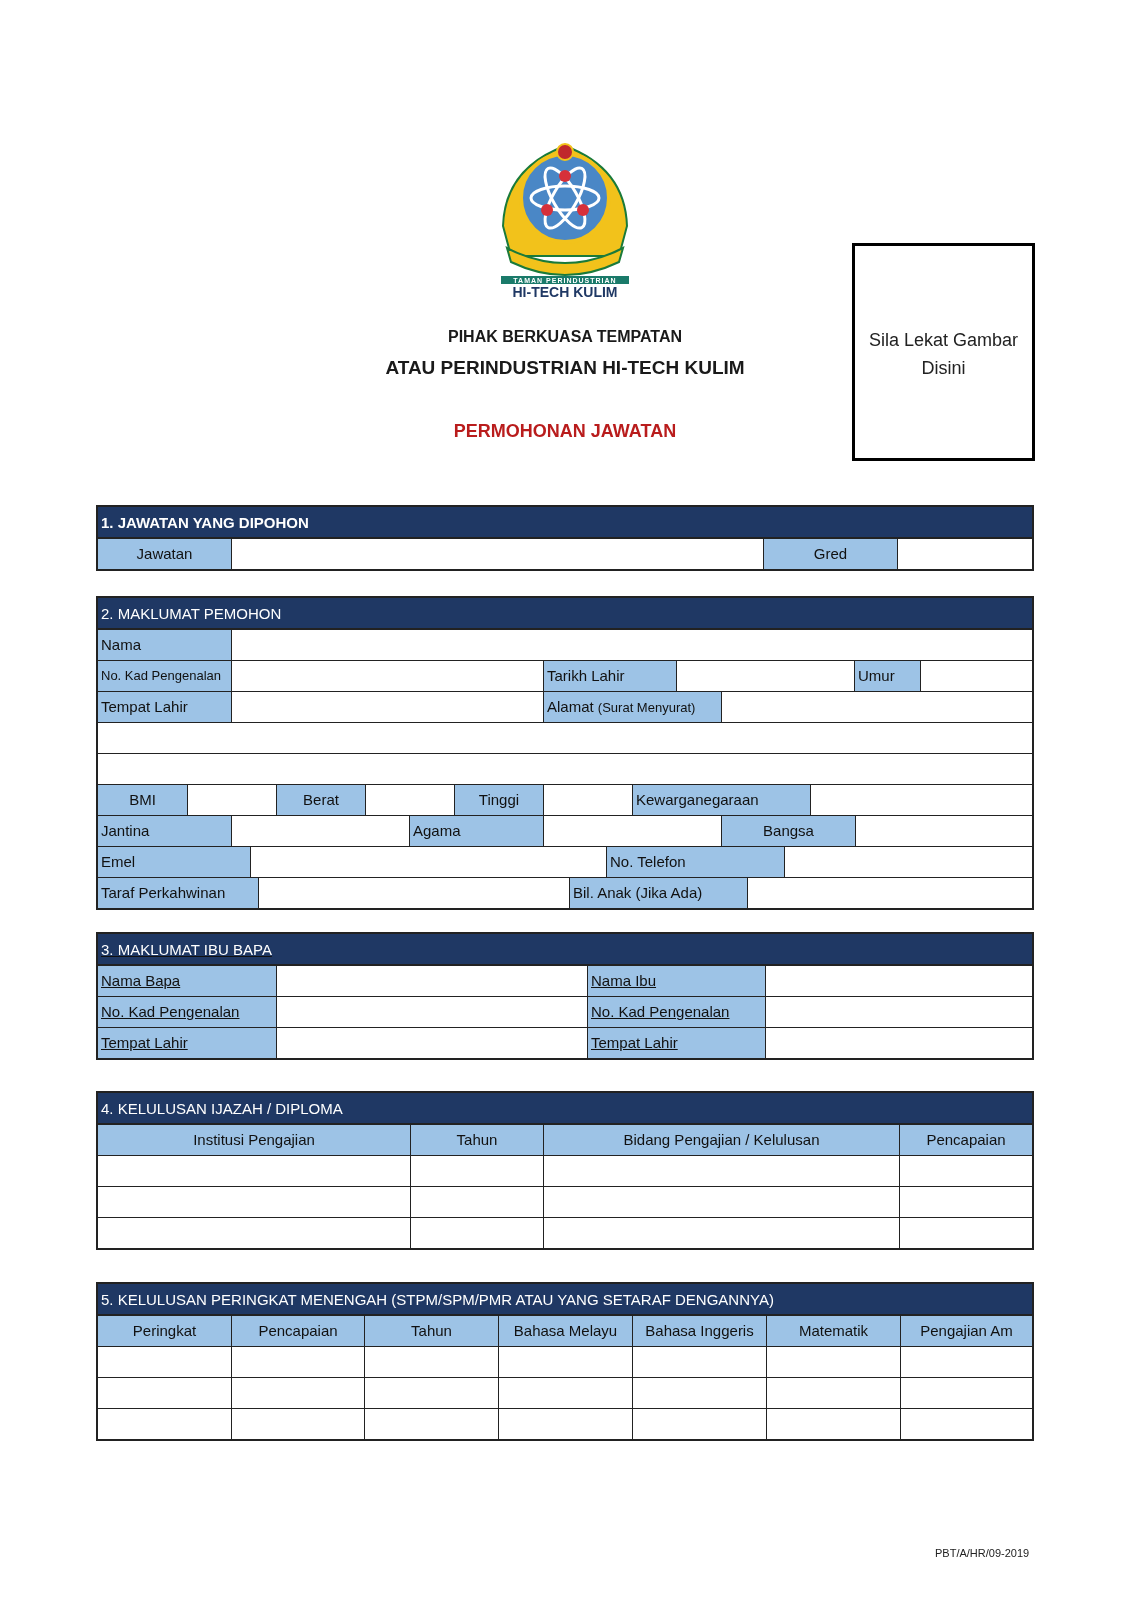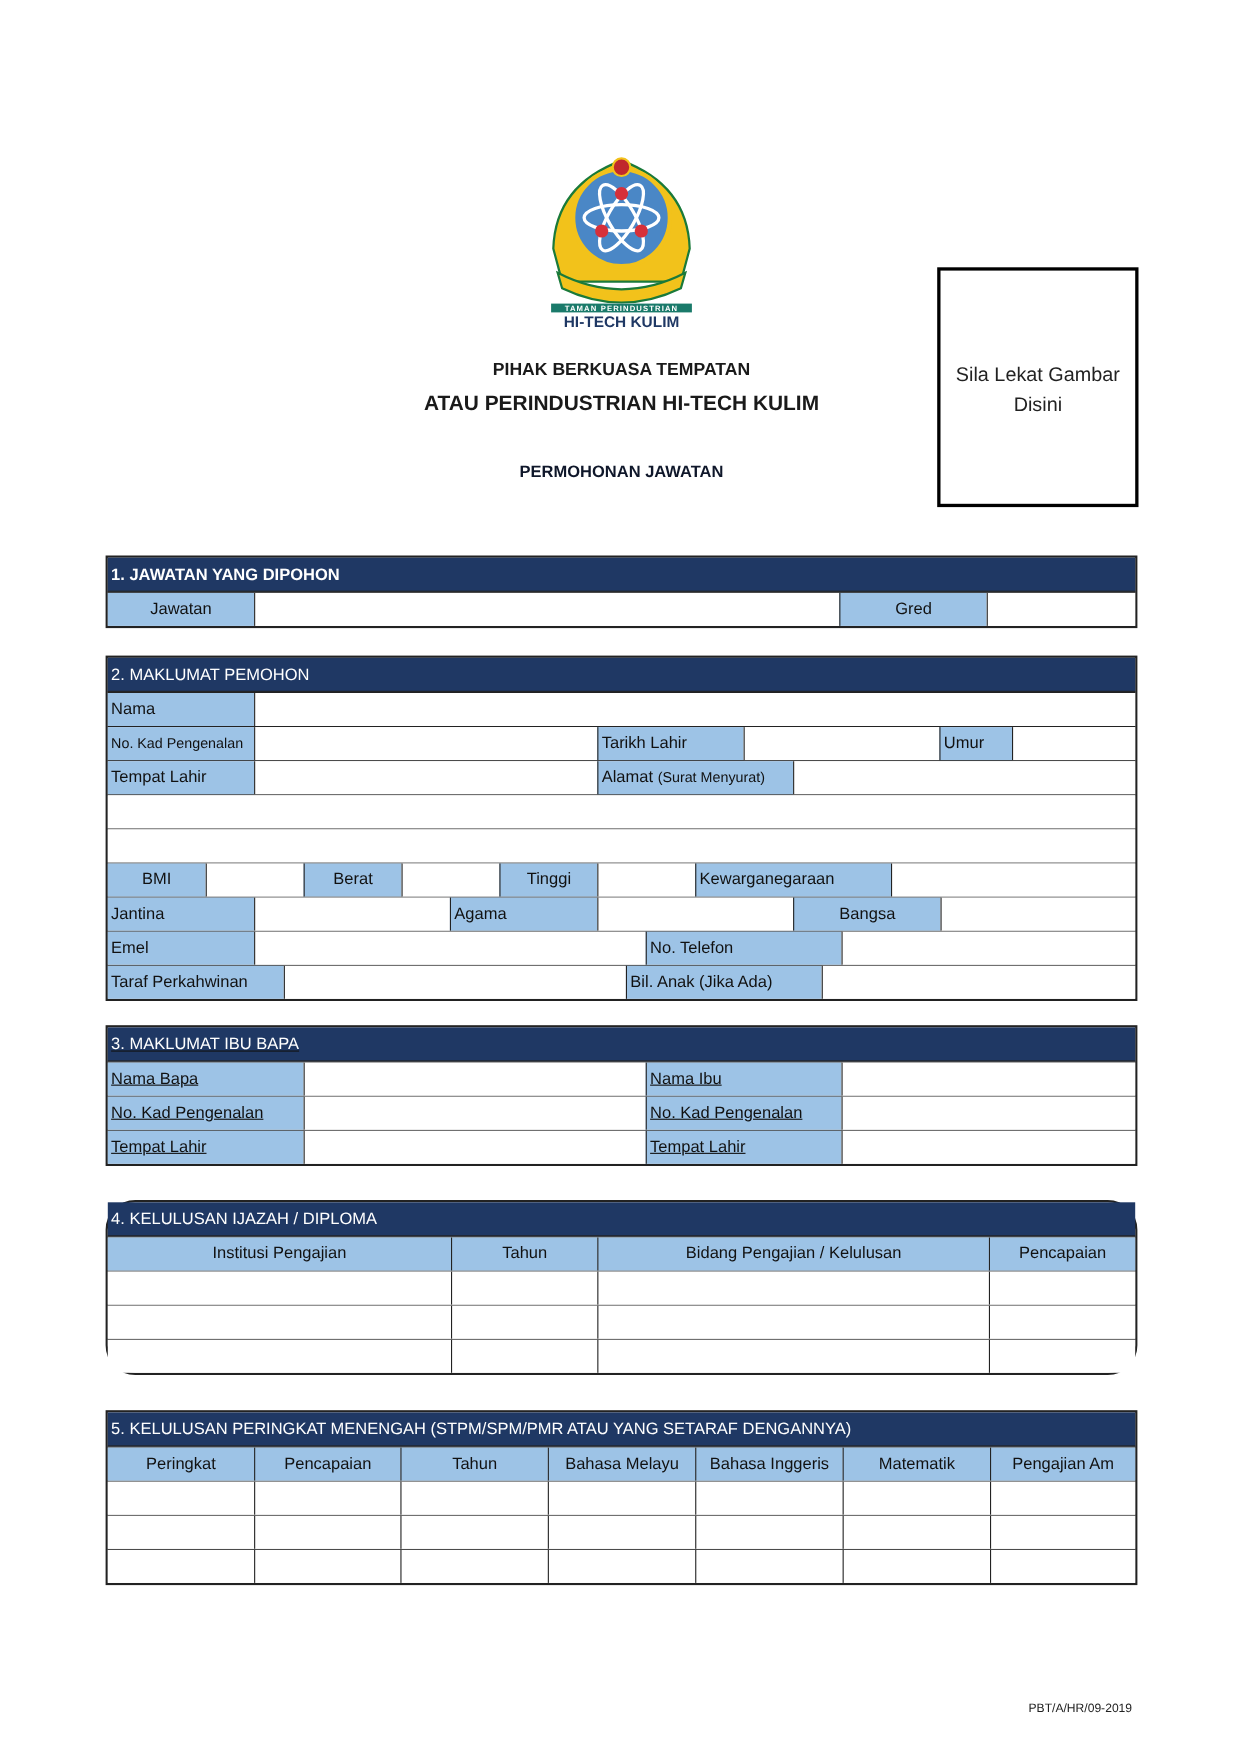--- a/index.html
+++ b/index.html
@@ -1,21 +1,21 @@
 <!DOCTYPE html>
 <html><head>
 <meta charset="utf-8">
 <style>
   * { box-sizing: border-box; margin: 0; padding: 0; }
   body { width: 1131px; height: 1600px; background: #fff; position: relative; font-family: "Liberation Sans", sans-serif; color: #111; }
   .logo { position: absolute; left: 497px; top: 138px; width: 136px; height: 162px; }
   .titles { position: absolute; left: 300px; width: 530px; text-align: center; }
   .t1 { top: 328px; font-size: 16px; font-weight: bold; color: #1a1a1a; }
   .t2 { top: 357px; font-size: 19px; font-weight: bold; color: #1a1a1a; }
-  .t3 { top: 421px; font-size: 15px; font-weight: bold; color: #0f172a; }
+  .t3 { top: 421px; font-size: 18px; font-weight: bold; color: #b91c1c; }
   .photo { position: absolute; left: 852px; top: 243px; width: 183px; height: 218px; border: 3px solid #000; text-align: center; padding-top: 80px; font-size: 18px; color: #222; line-height: 28px; }
   .sec { position: absolute; left: 96px; width: 938px; border: 2px solid #222; }
   .hdr { background: #1f3864; color: #fff; height: 31px; line-height: 31px; padding-left: 3px; font-size: 15px; border-bottom: 1px solid #222; }
   .hdr.b { font-weight: bold; }
   .row { display: flex; height: 31px; border-top: 1.5px solid #222; }
   .row:first-of-type { border-top: none; }
   .c { height: 100%; line-height: 30px; font-size: 15px; border-left: 1.5px solid #222; overflow: hidden; white-space: nowrap; }
   .c:first-child { border-left: none; }
   .lbl { background: #9dc3e6; padding-left: 3px; color: #111; }
   .ctr { text-align: center; padding-left: 0; }
@@ -101,21 +101,21 @@
   </div>
   <div class="row">
     <div class="c lbl" style="width:133px">Jantina</div>
     <div class="c val" style="width:178px"></div>
     <div class="c lbl" style="width:134px">Agama</div>
     <div class="c val" style="width:178px"></div>
     <div class="c lbl ctr" style="width:134px">Bangsa</div>
     <div class="c val" style="flex:1"></div>
   </div>
   <div class="row">
-    <div class="c lbl" style="width:133px">Emel</div>
+    <div class="c lbl" style="width:152px">Emel</div>
     <div class="c val" style="width:356px"></div>
     <div class="c lbl" style="width:178px">No. Telefon</div>
     <div class="c val" style="flex:1"></div>
   </div>
   <div class="row">
     <div class="c lbl" style="width:160px">Taraf Perkahwinan</div>
     <div class="c val" style="width:311px"></div>
     <div class="c lbl" style="width:178px">Bil. Anak (Jika Ada)</div>
     <div class="c val" style="flex:1"></div>
   </div>
@@ -136,21 +136,21 @@
     <div class="c val" style="flex:1"></div>
   </div>
   <div class="row">
     <div class="c lbl" style="width:178px">Tempat Lahir</div>
     <div class="c val" style="width:311px"></div>
     <div class="c lbl" style="width:178px">Tempat Lahir</div>
     <div class="c val" style="flex:1"></div>
   </div>
 </div>
 
-<div class="sec" style="top:1091px;border-radius:27px;">
+<div class="sec" style="top:1091px;">
   <div class="hdr">4. KELULUSAN IJAZAH / DIPLOMA</div>
   <div class="row">
     <div class="c lbl ctr" style="width:312px">Institusi Pengajian</div>
     <div class="c lbl ctr" style="width:133px">Tahun</div>
     <div class="c lbl ctr" style="width:356px">Bidang Pengajian / Kelulusan</div>
     <div class="c lbl ctr" style="flex:1">Pencapaian</div>
   </div>
   <div class="row">
     <div class="c val" style="width:312px"></div>
       <div class="c val" style="width:133px"></div>

